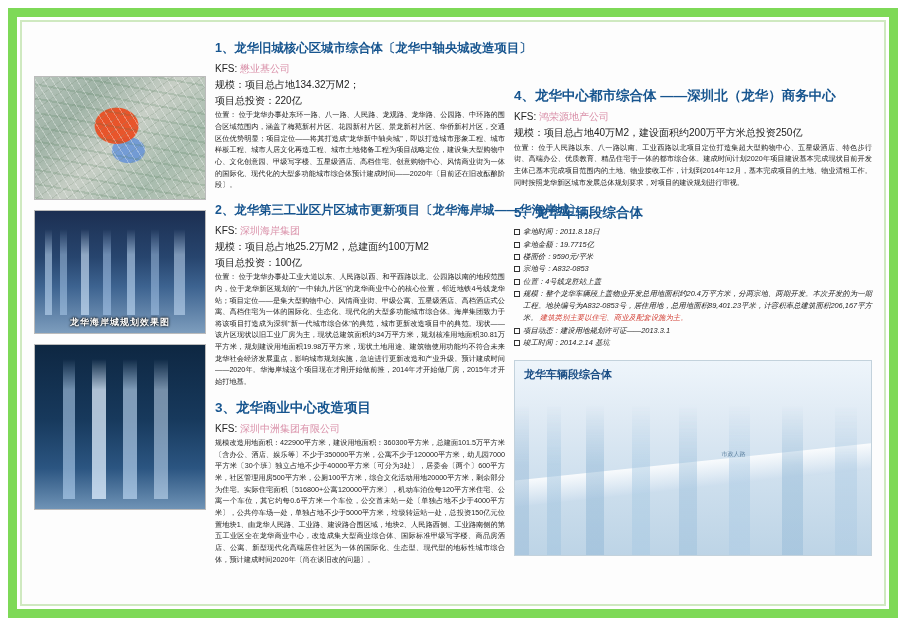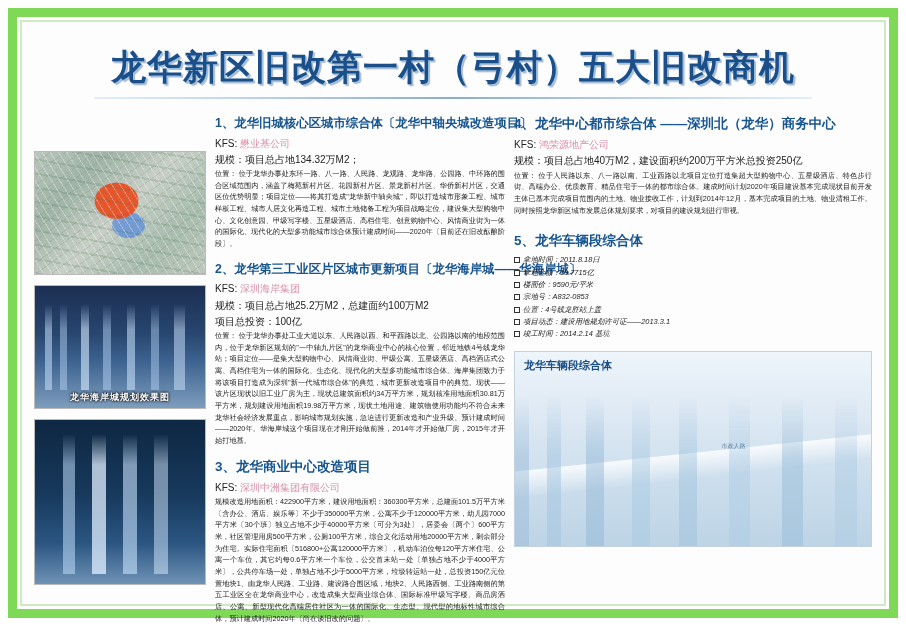--- a/index.html
+++ b/index.html
@@ -39,21 +39,21 @@
   .title-rule{
     height:2px;background:linear-gradient(to right,#cde3f5,#2e6ca8,#cde3f5);
     margin:6px 60px 0 60px;opacity:.55;
   }
   
   .cols{
     display:flex;gap:9px;margin-top:10px;height:470px;
   }
   .col-img{width:172px;flex:0 0 172px;display:flex;flex-direction:column;gap:10px;margin-top:36px;}
   .col-mid{width:290px;flex:0 0 290px;}
-  .col-right{flex:1 1 auto;}
+  .col-right{flex:1 1 auto;margin-top:47px;}
 
   
   .photo{
     position:relative;width:172px;box-sizing:border-box;
     border:1px solid #bbb;overflow:hidden;
   }
   .photo-cap{
     position:absolute;left:0;right:0;bottom:4px;text-align:center;
     font-size:9px;font-weight:bold;color:#ffffff;
     text-shadow:0 0 3px #000,0 0 2px #000;letter-spacing:1px;
@@ -157,24 +157,20 @@
 </style>
 </head>
 <body>
 
 <div class="poster">
   <div class="frame-outer"></div>
   <div class="frame-inner"></div>
 
   <div class="content">
 
-    <div class="title-wrap">
-      <div class="title">龙华新区旧改第一村（弓村）五大旧改商机</div>
-      <div class="title-rule"></div>
-    </div>
 
     <div class="cols">
 
       <div class="col-img">
         <div class="photo ph1">
           <div class="photo-cap"></div>
         </div>
         <div class="photo ph2">
           <div class="photo-cap">龙华海岸城规划效果图</div>
         </div>
@@ -186,20 +182,23 @@
       <div class="col-mid">
 
         <div class="sec">
           <div class="sec-h" style="font-size:12.4px">1、龙华旧城核心区城市综合体〔龙华中轴央城改造项目〕</div>
           <p class="kv">
             <span class="k">KFS:</span>
             <span class="v-pink">懋业基公司</span>
           </p>
           <p class="kv">
             <span>规模：</span><span>项目总占地134.32万M2；</span>
+          </p>
+          <p class="kv">
+            <span>项目总投资：</span><span>220亿</span>
           </p>
           <p class="para">
             <span>位置：</span>
             <span class="indent">位于龙华办事处东环一路、八一路、人民路、龙观路、龙华路、公园路、中环路的围合区域范围内，涵盖了梅苑新村片区、花园新村片区、景龙新村片区、华侨新村片区，交通区位优势明显；项目定位——将其打造成"龙华新中轴央城"，即以打造城市形象工程、城市样板工程、城市人居文化再造工程、城市土地储备工程为项目战略定位，建设集大型购物中心、文化创意园、甲级写字楼、五星级酒店、高档住宅、创意购物中心、风情商业街为一体的国际化、现代化的大型多功能城市综合体预计建成时间——2020年〔目前还在旧改酝酿阶段〕。</span>
           </p>
         </div>
 
         <div class="sec">
           <div class="sec-h" style="font-size:12.4px">2、龙华第三工业区片区城市更新项目〔龙华海岸城——华海岸城〕</div>
           <p class="kv">
@@ -249,20 +248,24 @@
         <div class="sp"></div>
 
         <div class="sec">
           <div class="sec-h">5、龙华车辆段综合体</div>
           <ul class="blist">
             <li><span>拿地时间：2011.8.18日</span></li>
             <li><span>拿地金额：19.7715亿</span></li>
             <li><span>楼面价：9590元/平米</span></li>
             <li><span>宗地号：A832-0853</span></li>
             <li><span>位置：4号线龙胜站上盖</span></li>
+            <li>
+              <span>规模：整个龙华车辆段上盖物业开发总用地面积约20.4万平方米，分两宗地、两期开发。本次开发的为一期工程。地块编号为A832-0853号，居住用地，总用地面积89,401.23平米，计容积率总建筑面积206,167平方米。</span>
+              <span class="hl-red">建筑类别主要以住宅、商业及配套设施为主。</span>
+            </li>
             <li><span>项目动态：建设用地规划许可证——2013.3.1</span></li>
             <li>
               <span>竣工时间：2014.2.14</span>
               <span>基坑</span>
             </li>
           </ul>
         </div>
 
         <div class="ph4">
           <div class="ph4-road"></div>

